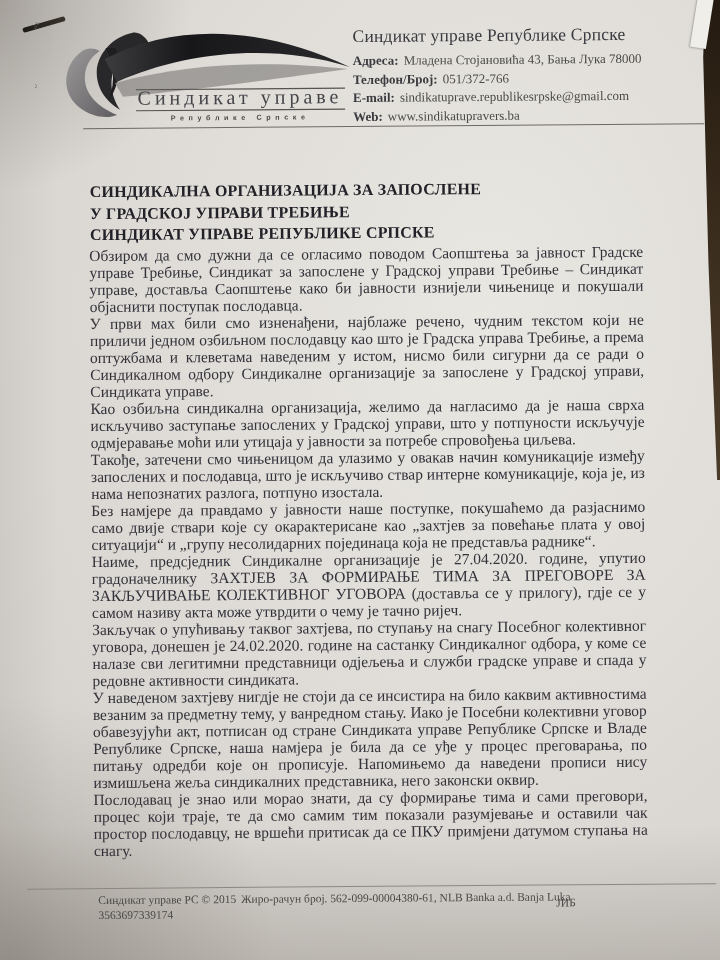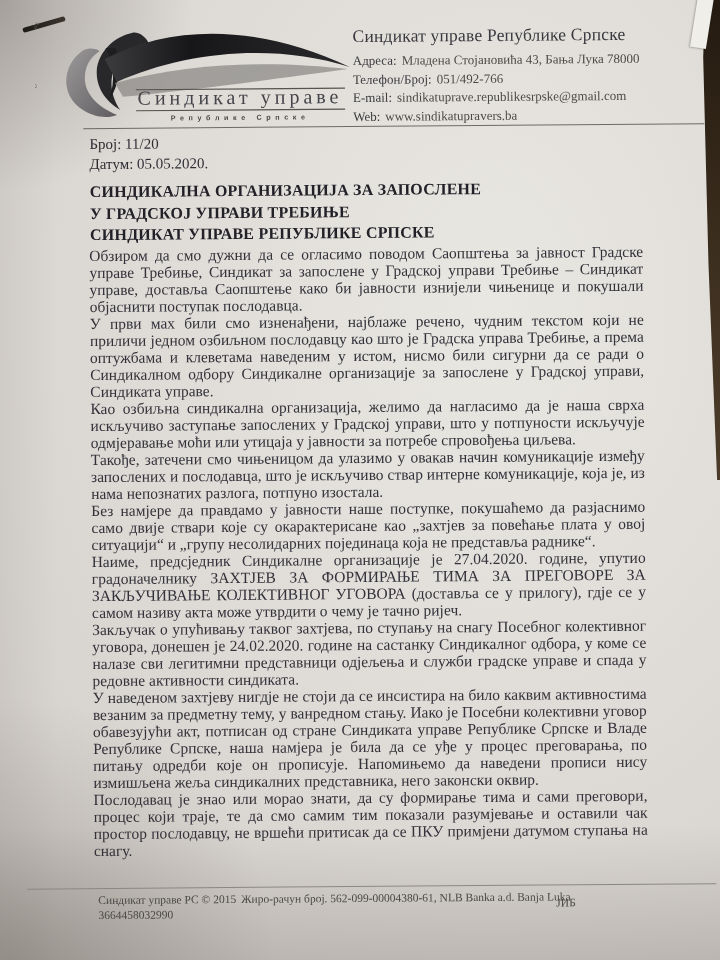--- a/index.html
+++ b/index.html
@@ -23,21 +23,21 @@
   .pen-mark{position:absolute;left:22px;top:22px;width:44px;height:5px;border-radius:3px;
     background:linear-gradient(to right,#1d1a16,#3a342c);transform:rotate(-16deg);}
 
   .page-inner{position:absolute;inset:0;transform:rotate(-0.45deg);transform-origin:50% 50%;color:#34333a;}
 
   
   .logo-svg{position:absolute;left:38px;top:20px;width:322px;height:110px;}
   .org-block{position:absolute;left:356px;top:26px;width:352px;}
   .org-name{font-size:17.5px;color:#3a393f;letter-spacing:.2px;margin-bottom:5px;}
   .c-row{font-size:13px;line-height:18.5px;color:#4c4a47;}
-  .c-label{font-weight:normal;color:#3b3a3f;margin-right:5px;}
+  .c-label{font-weight:bold;color:#3b3a3f;margin-right:5px;}
   .header-rule{position:absolute;left:86px;top:126px;width:621px;border-top:1.6px solid rgba(88,85,82,.85);}
 
   .meta{position:absolute;left:92px;top:132px;font-size:15px;line-height:20px;color:#2f2e34;}
   .recipient{position:absolute;left:92px;top:179px;font-size:16px;line-height:21.5px;font-weight:bold;color:#222128;letter-spacing:.2px;}
 
   .body-text{position:absolute;left:91px;top:245px;width:554px;font-size:15.5px;line-height:17px;color:#33323a;text-align:justify;}
   .body-text p{margin:0;}
 
   
   .footer-rule{position:absolute;left:24px;top:886px;width:689px;border-top:1.3px solid #8b8884;}
@@ -95,36 +95,32 @@
         <text x="205" y="99" text-anchor="middle" font-size="7.2" font-weight="bold" letter-spacing="4.6" fill="#4c4a47" font-family="Liberation Sans, sans-serif">Републике Српске</text>
       </g>
     </svg>
 
     <div class="org-block">
       <div class="org-name">Синдикат управе Републике Српске</div>
       <div class="c-row">
         <span class="c-label">Адреса:</span><span>Младена Стојановића 43, Бања Лука 78000</span>
       </div>
       <div class="c-row">
-        <span class="c-label">Телефон/Број:</span><span>051/492-766</span>
+        <span class="c-label">Телефон/Број:</span><span>051/372-766</span>
       </div>
       <div class="c-row">
         <span class="c-label">E-mail:</span><span>sindikatuprave.republikesrpske@gmail.com</span>
       </div>
       <div class="c-row">
         <span class="c-label">Web:</span><span>www.sindikatupravers.ba</span>
       </div>
     </div>
 
     <div class="header-rule"></div>
 
-    <div class="meta">
-      <div>Број: 11/20</div>
-      <div>Датум: 05.05.2020.</div>
-    </div>
 
     <div class="recipient">
       <div>СИНДИКАЛНА ОРГАНИЗАЦИЈА ЗА ЗАПОСЛЕНЕ</div>
       <div>У ГРАДСКОЈ УПРАВИ ТРЕБИЊЕ</div>
       <div>СИНДИКАТ УПРАВЕ РЕПУБЛИКЕ СРПСКЕ</div>
     </div>
 
     <div class="body-text">
       <p>Обзиром да смо дужни да се огласимо поводом Саопштења за јавност Градске управе Требиње, Синдикат за запослене у Градској управи Требиње – Синдикат управе, доставља Саопштење како би јавности изнијели чињенице и покушали објаснити поступак послодавца.</p>
       <p>У први мах били смо изненађени, најблаже речено, чудним текстом који не приличи једном озбиљном послодавцу као што је Градска управа Требиње, а према оптужбама и клеветама наведеним у истом, нисмо били сигурни да се ради о Синдикалном одбору Синдикалне организације за запослене у Градској управи, Синдиката управе.</p>
@@ -134,20 +130,20 @@
       <p>Наиме, предсједник Синдикалне организације је 27.04.2020. године, упутио градоначелнику ЗАХТЈЕВ ЗА ФОРМИРАЊЕ ТИМА ЗА ПРЕГОВОРЕ ЗА ЗАКЉУЧИВАЊЕ КОЛЕКТИВНОГ УГОВОРА (доставља се у прилогу), гдје се у самом називу акта може утврдити о чему је тачно ријеч.</p>
       <p>Закључак о упућивању таквог захтјева, по ступању на снагу Посебног колективног уговора, донешен је 24.02.2020. године на састанку Синдикалног одбора, у коме се налазе сви легитимни представници одјељења и служби градске управе и спада у редовне активности синдиката.</p>
       <p>У наведеном захтјеву нигдје не стоји да се инсистира на било каквим активностима везаним за предметну тему, у ванредном стању. Иако је Посебни колективни уговор обавезујући акт, потписан од стране Синдиката управе Републике Српске и Владе Републике Српске, наша намјера је била да се уђе у процес преговарања, по питању одредби које он прописује. Напомињемо да наведени прописи нису измишљена жеља синдикалних представника, него законски оквир.</p>
       <p>Послодавац је знао или морао знати, да су формирање тима и сами преговори, процес који траје, те да смо самим тим показали разумјевање и оставили чак простор послодавцу, не вршећи притисак да се ПКУ примјени датумом ступања на снагу.</p>
     </div>
 
     <div class="footer-rule"></div>
     <div class="footer">
       <div class="f-left">
         <div>Синдикат управе  РС © 2015</div>
-        <div>3664458032990</div>
+        <div>3563697339174</div>
       </div>
       <div class="f-center">Жиро-рачун број. 562-099-00004380-61, NLB Banka a.d. Banja Luka</div>
       <div class="f-right">ЈИБ</div>
     </div>
 
   </div>
 </div>
 
 </body></html>

